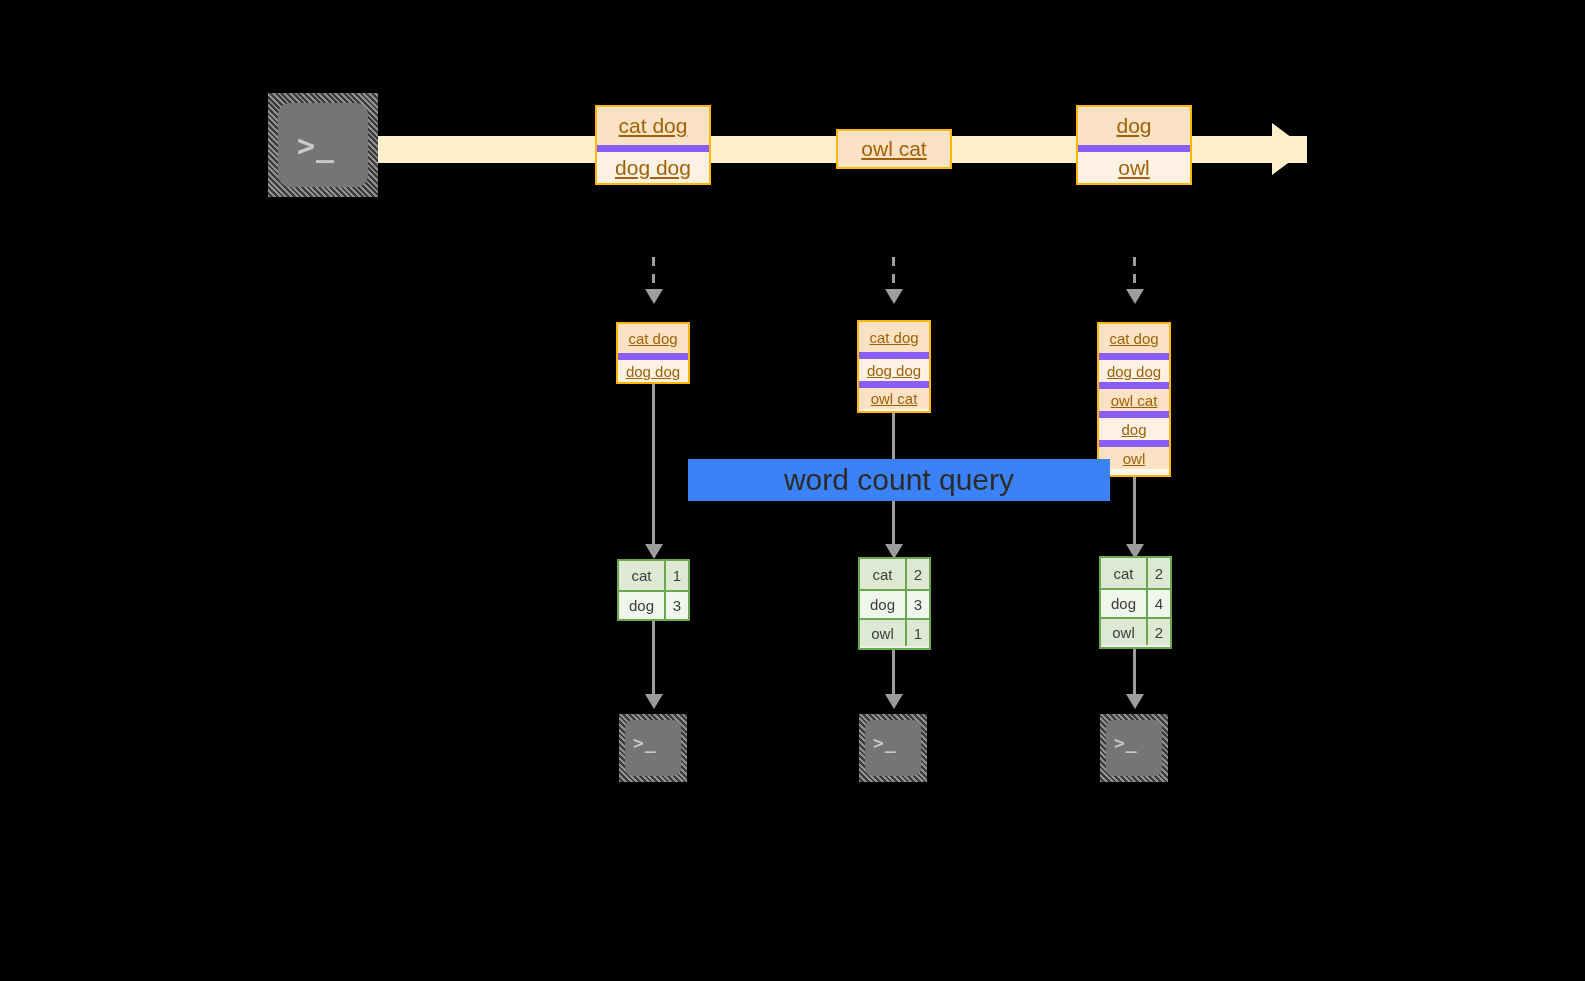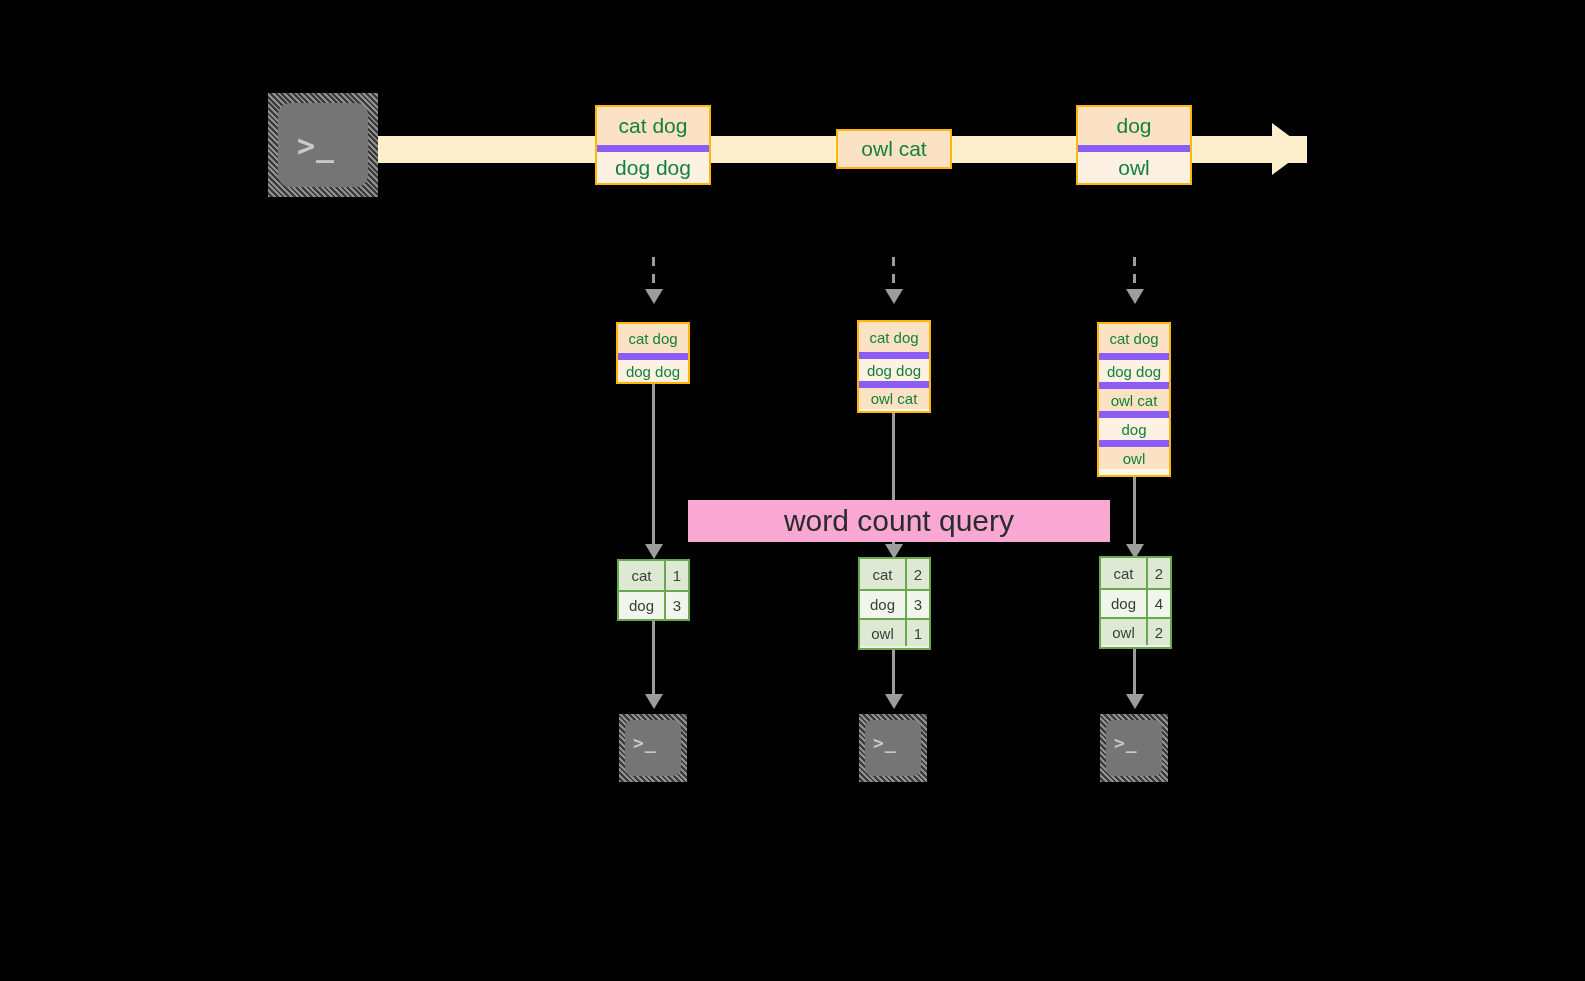--- a/index.html
+++ b/index.html
@@ -27,21 +27,21 @@
   
   .stream-band{position:absolute;background:#FDEFCB;}
   .stream-head{position:absolute;width:0;height:0;
     border-top:26px solid transparent;border-bottom:26px solid transparent;
     border-left:35px solid #FDEFCB;}
 
   
   .obox{position:absolute;box-sizing:border-box;border:2px solid #FFB703;
         background:#FFF6EA;}
   .obox .row{box-sizing:border-box;display:flex;align-items:center;
-        justify-content:center;color:#15803d;white-space:nowrap;}
+        justify-content:center;color:#a16207;white-space:nowrap;text-decoration:underline;}
   .obox .row.d{background:#FCE2C4;}
   .obox .row.l{background:#FDF1E4;}
   .obox .row + .row{border-top:7px solid #8b5cf6;}
 
   
   .gbox{position:absolute;box-sizing:border-box;border:2px solid #6AA84F;
         background:#EDF3E7;}
   .gbox .grow{box-sizing:border-box;display:flex;}
   .gbox .grow + .grow{border-top:2px solid #6AA84F;}
   .gbox .gc{box-sizing:border-box;display:flex;align-items:center;
@@ -52,22 +52,22 @@
 
   
   .vline{position:absolute;background:#9D9D9D;width:3px;}
   .vdash{position:absolute;width:3px;
     background:repeating-linear-gradient(to bottom,#9D9D9D 0 9px,transparent 9px 17px);}
   .ahead{position:absolute;width:0;height:0;
     border-left:9px solid transparent;border-right:9px solid transparent;
     border-top:15px solid #9D9D9D;}
 
   
-  .qlabel{position:absolute;background:#f9a8d4;display:flex;align-items:center;
-    justify-content:center;color:#2b2b2b;white-space:nowrap;margin-top:41px;}
+  .qlabel{position:absolute;background:#3b82f6;display:flex;align-items:center;
+    justify-content:center;color:#2b2b2b;white-space:nowrap;}
 </style>
 </head>
 <body>
 
 <div class="canvas">
 
   <div class="stream-band" style="left:366px;top:136px;width:941px;height:27px;"></div>
   <div class="stream-head" style="left:1272px;top:123px;"></div>
 
   <div class="term" style="left:268px;top:93px;width:110px;height:104px;">

